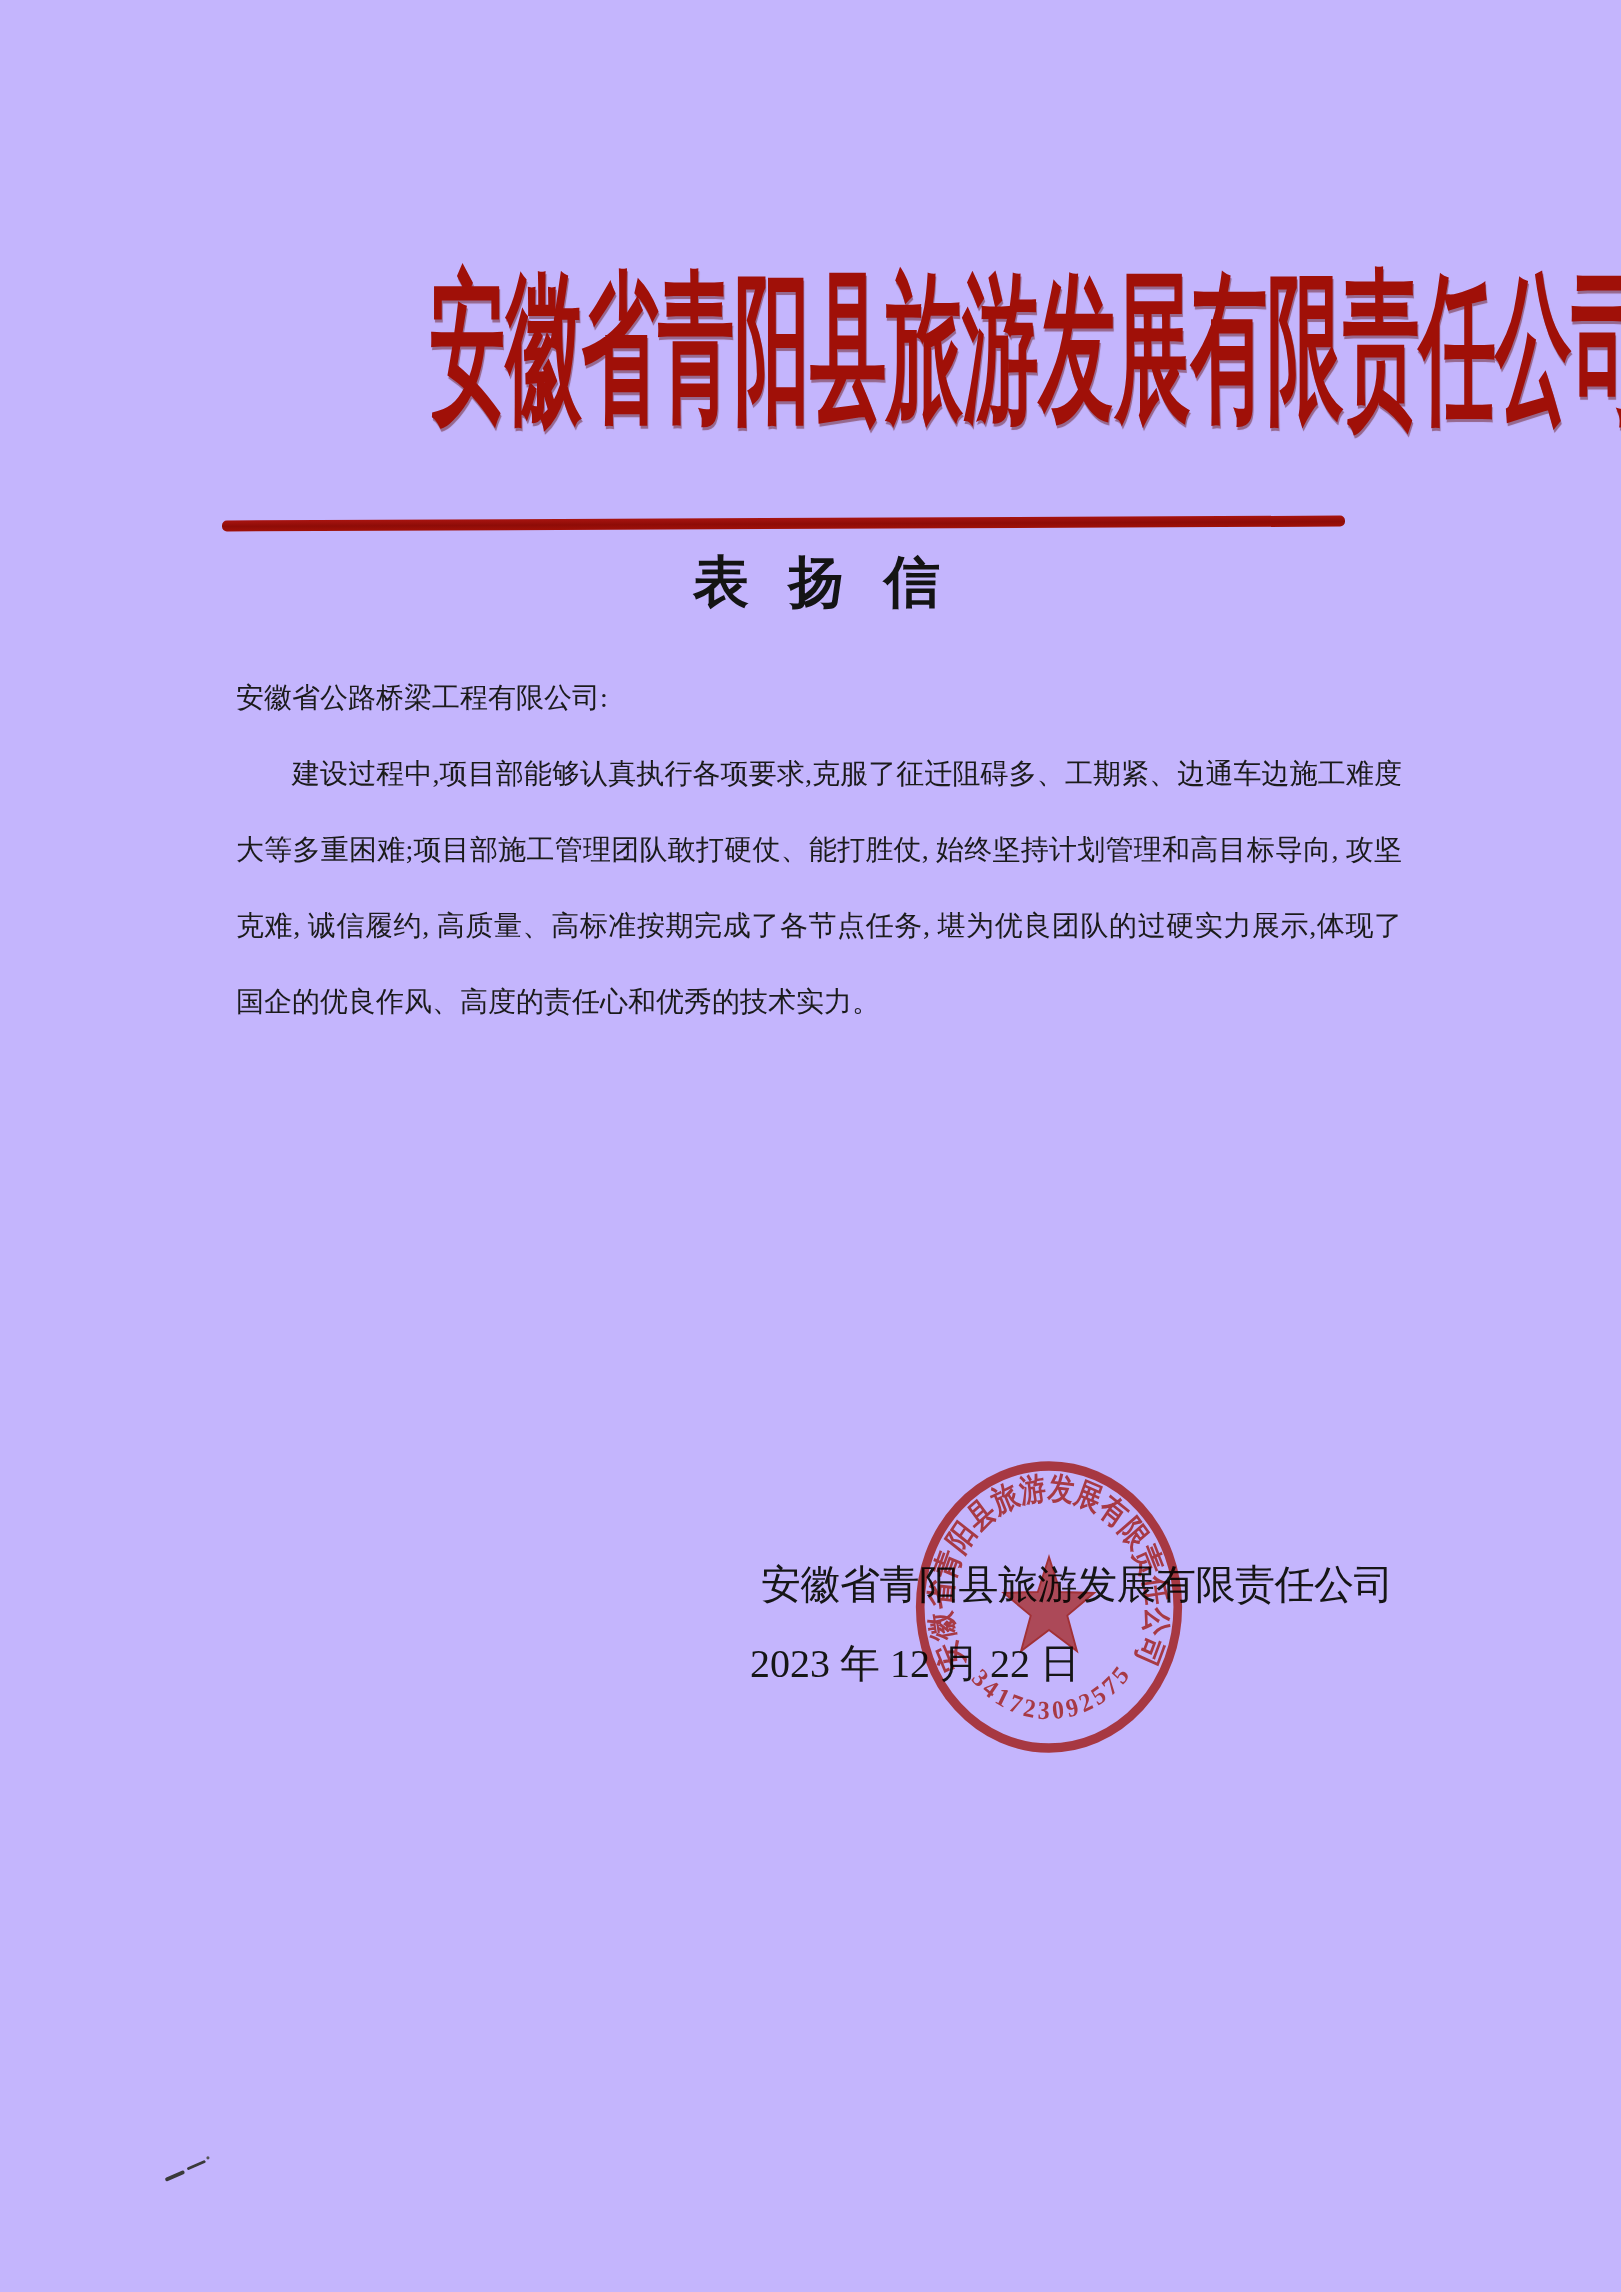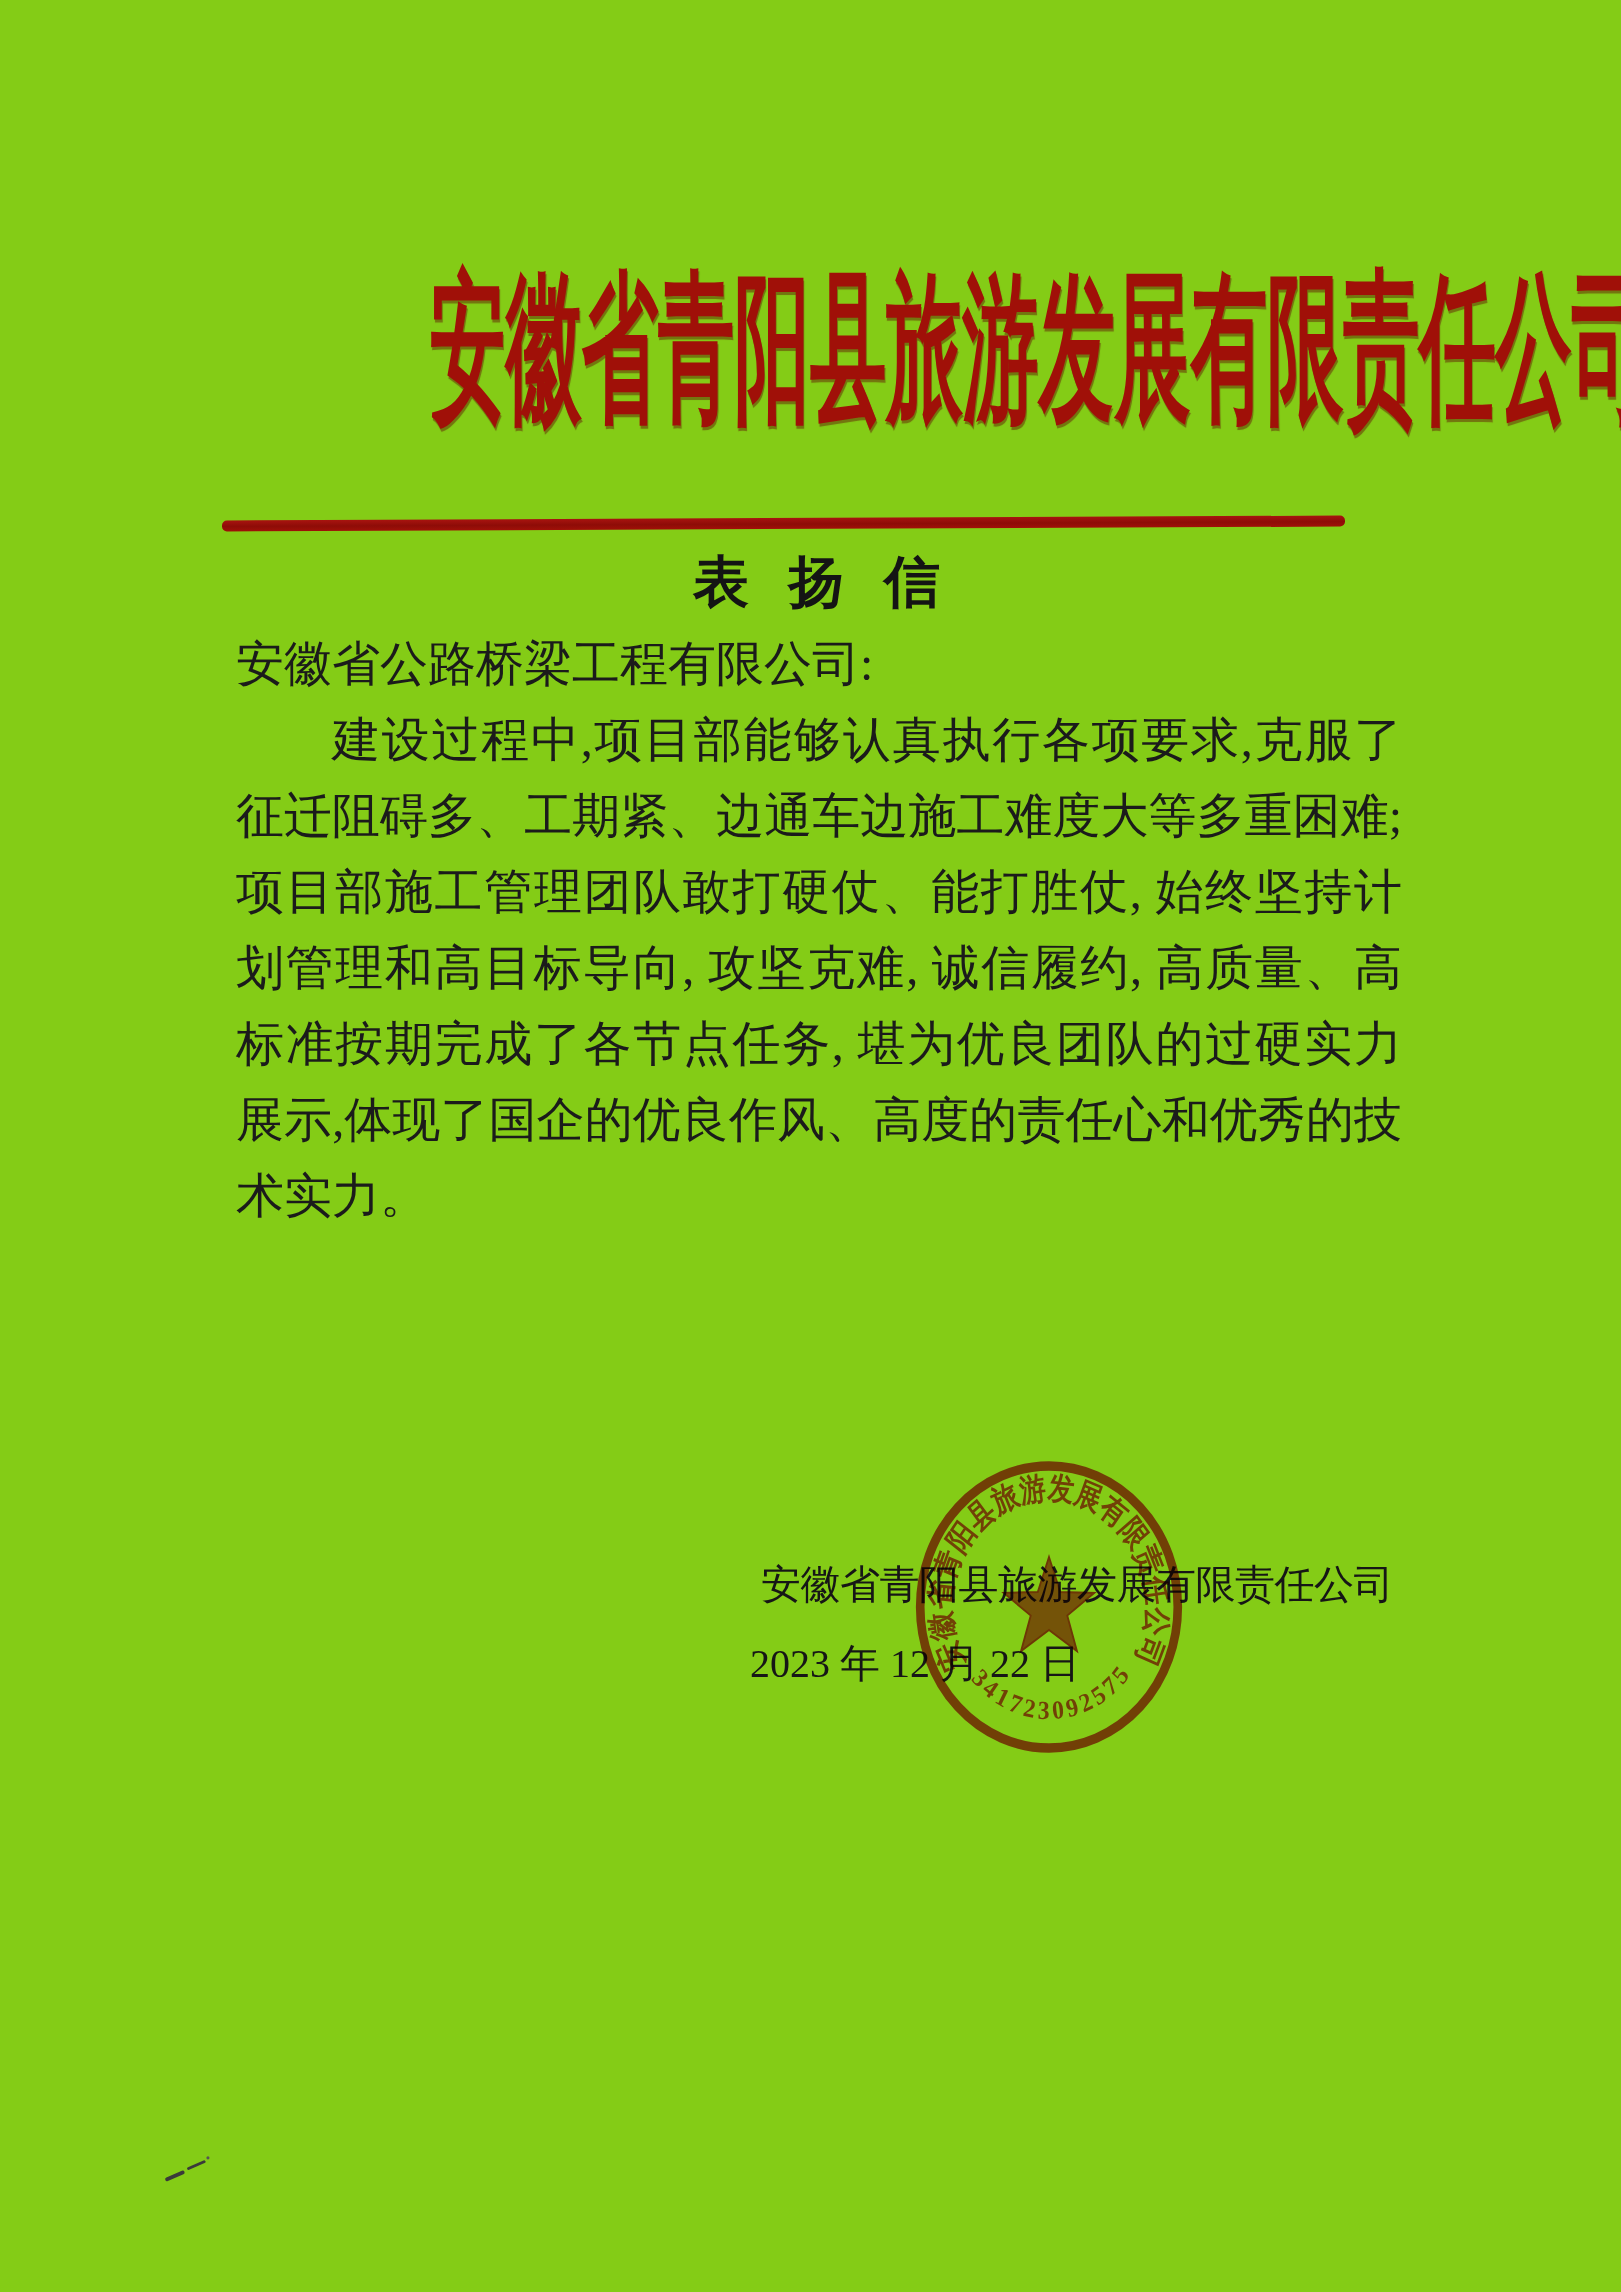--- a/index.html
+++ b/index.html
@@ -1,20 +1,20 @@
 <!DOCTYPE html>
 <html><head>
 <meta charset="utf-8">
 <style>
   html,body{margin:0;padding:0;background:#ffffff;}
   .page{
     position:relative;
     width:1621px;height:2293px;
     margin:0 auto;
-    background:#84cc16;
+    background:#c4b5fd;
     overflow:hidden;
     font-family:"Liberation Serif","DejaVu Serif",serif;
     color:#1b1b1b;
     text-decoration:underline;
   }
   .letterhead{
     position:absolute;
     top:253px;left:0;width:100%;
     text-align:center;
     white-space:nowrap;
@@ -40,23 +40,23 @@
     text-align:center;
     font-size:56px;
     font-weight:bold;
     color:#141414;
     word-spacing:21.6px;
     letter-spacing:2px;
     padding-left:7px;
   }
   .content{
     position:absolute;
-    top:626px;left:236px;
+    top:660px;left:236px;
     width:1166px;
-    font-size:48px;
+    font-size:28px;
     line-height:76px;
     text-align:justify;
   }
   .content p{margin:0;}
   .content p.para{text-indent:2em;}
   .salutation{text-indent:0;}
   .signature{
     position:absolute;
     top:1557px;right:228px;
     font-size:40px;

